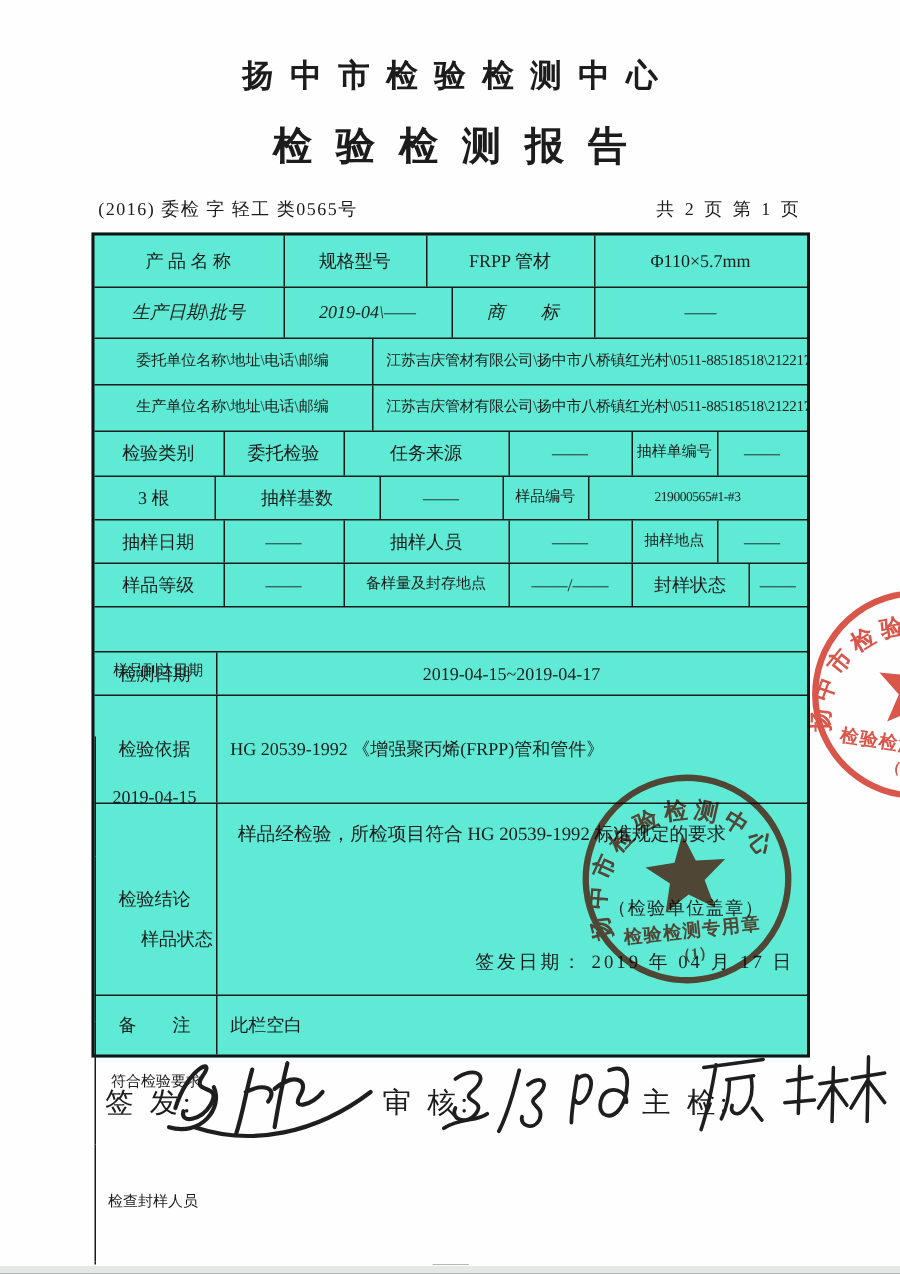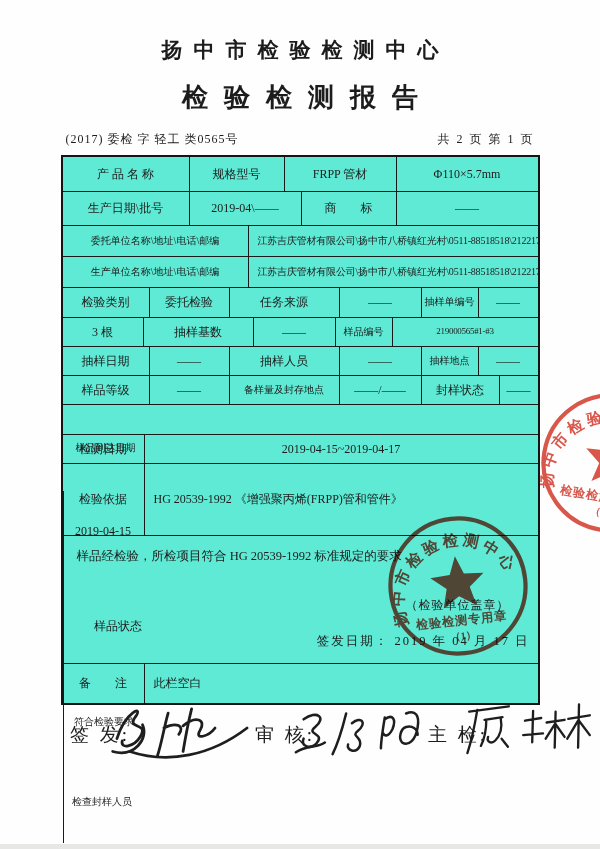--- a/index.html
+++ b/index.html
@@ -48,32 +48,32 @@
 <body>
 
 <div class="page">
 
   <div class="hdr">
     <div class="org-title">扬中市检验检测中心</div>
     <div class="report-title">检验检测报告</div>
   </div>
 
   <div class="meta">
-    <span class="no">(2017) 委检 字 轻工 类0565号</span>
+    <span class="no">(2016) 委检 字 轻工 类0565号</span>
     <span class="pg">共 2 页 第 1 页</span>
   </div>
 
   <div class="rtable">
       <div class="row" style="height: 34px;">
         <div class="cell lbl" style="width: 126px; flex: 0 0 126px;">产 品 名 称</div>
         <div class="cell lbl" style="width: 95px; flex: 0 0 95px;">规格型号</div>
         <div class="cell val" style="width: 112px; flex: 0 0 112px;">FRPP 管材</div>
         <div class="cell val grow">Φ110×5.7mm</div>
       </div>
-      <div class="row" style="height: 33px;">
+      <div class="row" style="height: 33px; font-style: italic;">
         <div class="cell lbl" style="width: 126px; flex: 0 0 126px;">生产日期\批号</div>
         <div class="cell val" style="width: 112px; flex: 0 0 112px;">2019-04\——</div>
         <div class="cell lbl" style="width: 95px; flex: 0 0 95px;">商　　标</div>
         <div class="cell val grow">——</div>
       </div>
       <div class="row" style="height: 30px;">
         <div class="cell lbl sm" style="width: 185px; flex: 0 0 185px;">委托单位名称\地址\电话\邮编</div>
         <div class="cell val left small grow">江苏吉庆管材有限公司\扬中市八桥镇红光村\0511-88518518\212217</div>
       </div>
       <div class="row" style="height: 30px;">
@@ -121,20 +121,21 @@
       </div>
       <div class="row" style="height: 28px;">
         <div class="cell lbl" style="width: 81px; flex: 0 0 81px;">检测日期</div>
         <div class="cell val grow">2019-04-15~2019-04-17</div>
       </div>
       <div class="row" style="height: 71px;">
         <div class="cell lbl" style="width: 81px; flex: 0 0 81px;">检验依据</div>
         <div class="cell val left grow">HG 20539-1992 《增强聚丙烯(FRPP)管和管件》</div>
       </div>
       <div class="row" style="height: 127px;">
+        <div class="cell lbl" style="width: 81px; flex: 0 0 81px;">检验结论</div>
         <div class="cell val conclusion grow">
           <div class="line text">样品经检验，所检项目符合 HG 20539-1992 标准规定的要求</div>
           <div class="line sealnote">（检验单位盖章）</div>
           <div class="line issuedate">签发日期：  2019 年 04 月 17 日</div>
         </div>
       </div>
       <div class="row" style="height: 39px;">
         <div class="cell lbl" style="width: 81px; flex: 0 0 81px;">备　　注</div>
         <div class="cell val left grow">此栏空白</div>
       </div>

